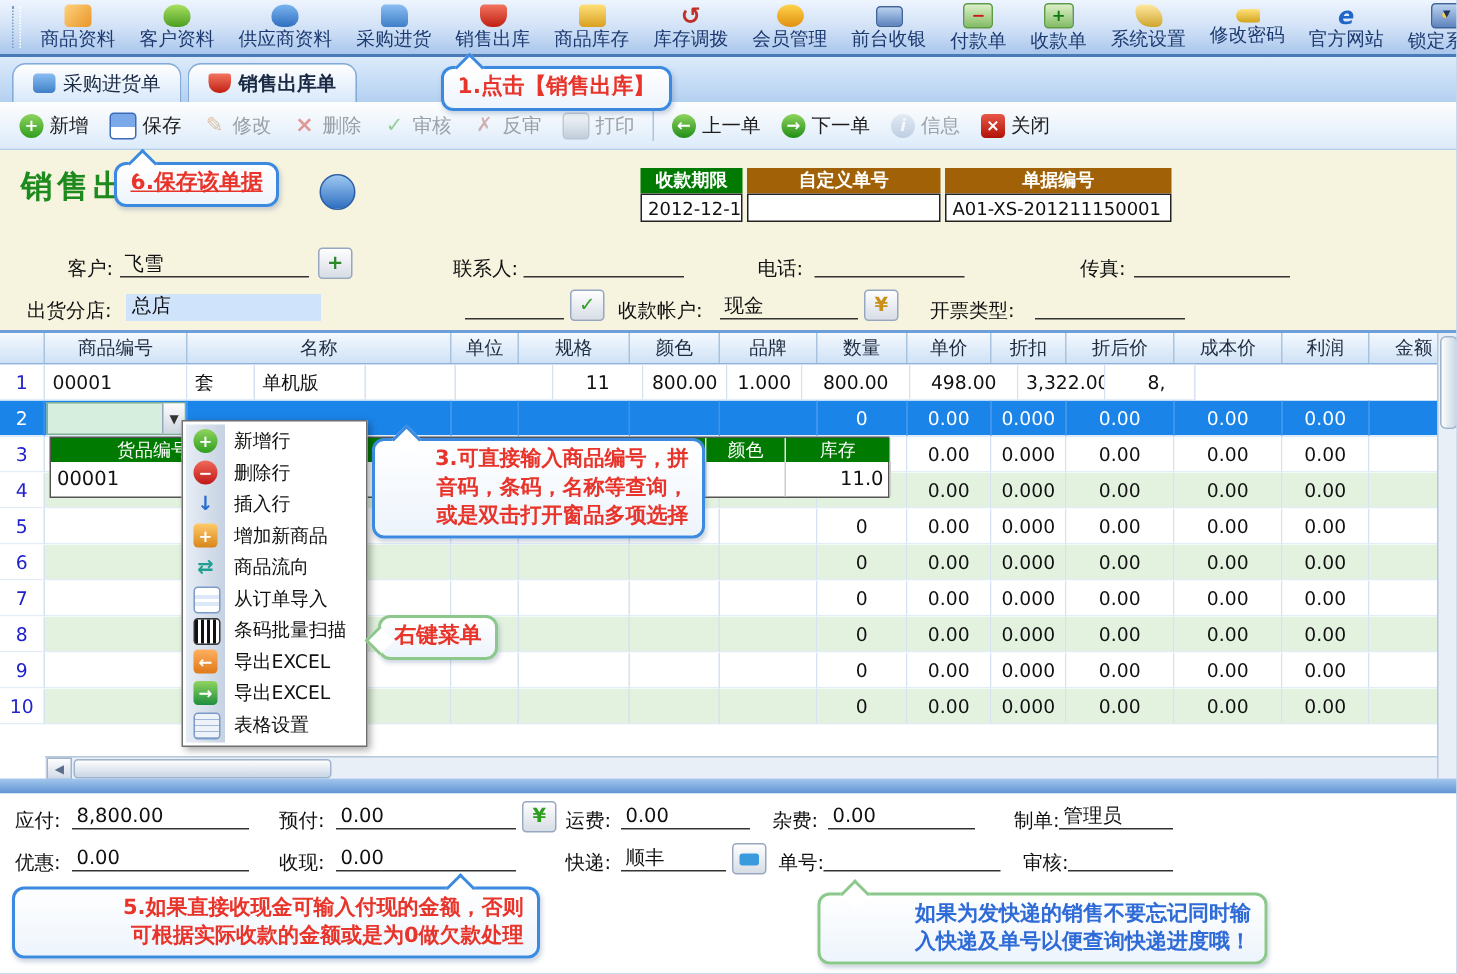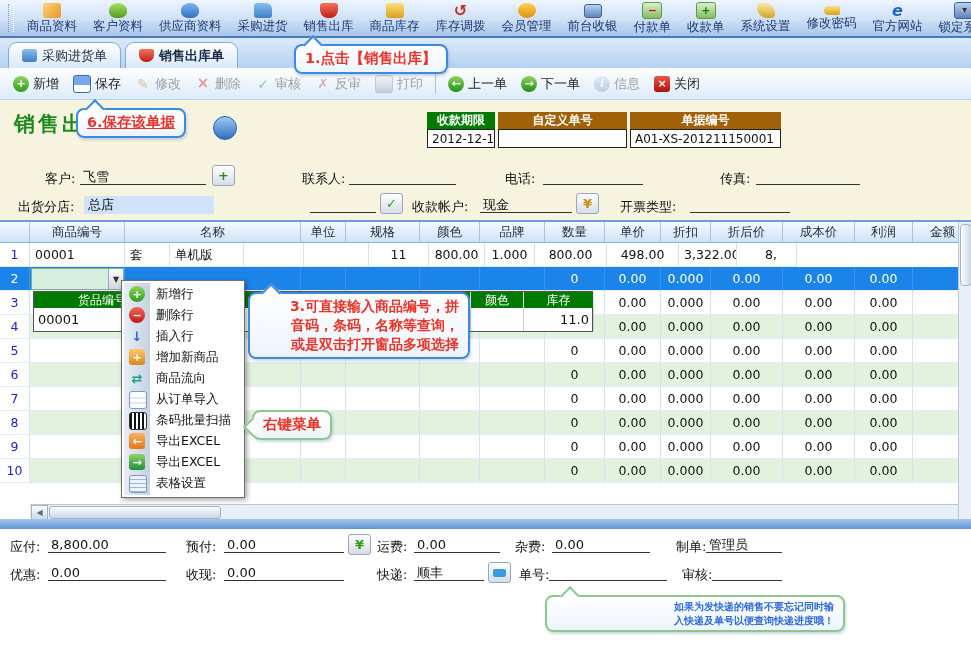--- a/index.html
+++ b/index.html
@@ -593,16 +593,18 @@
         <span>表格设置</span>
       </div>
     </div>
 
   <div class="co" style="left:294px;top:44px;">1.点击【销售出库】<span class="tail" style="left:10px;"></span></div>
   <div class="co" style="left:76px;top:108px;text-decoration:underline;">6.保存该单据<span class="tail" style="left:10px;"></span></div>
   <div class="co" style="left:248px;top:292px;width:200px;font-size:14px;">3.可直接输入商品编号，拼
 音码，条码，名称等查询，
 或是双击打开窗品多项选择<span class="tail" style="left:14px;"></span></div>
   <div class="co co-green" style="left:252px;top:410px;">右键菜单<span class="tail tail-left"></span></div>
-  <div class="co co-green co-blue-text" style="left:545px;top:595px;width:278px;font-size:10px;">如果为发快递的销售不要忘记同时输
+  <div class="co" style="left:8px;top:591px;width:330px;font-size:14px;">5.如果直接收现金可输入付现的金额，否则
+可根据实际收款的金额或是为0做欠款处理<span class="tail" style="left:290px;"></span></div>
+  <div class="co co-green co-blue-text" style="left:545px;top:595px;width:278px;font-size:14px;">如果为发快递的销售不要忘记同时输
 入快递及单号以便查询快递进度哦！<span class="tail" style="left:16px;"></span></div>
 
 </div>
 
 </body></html>

